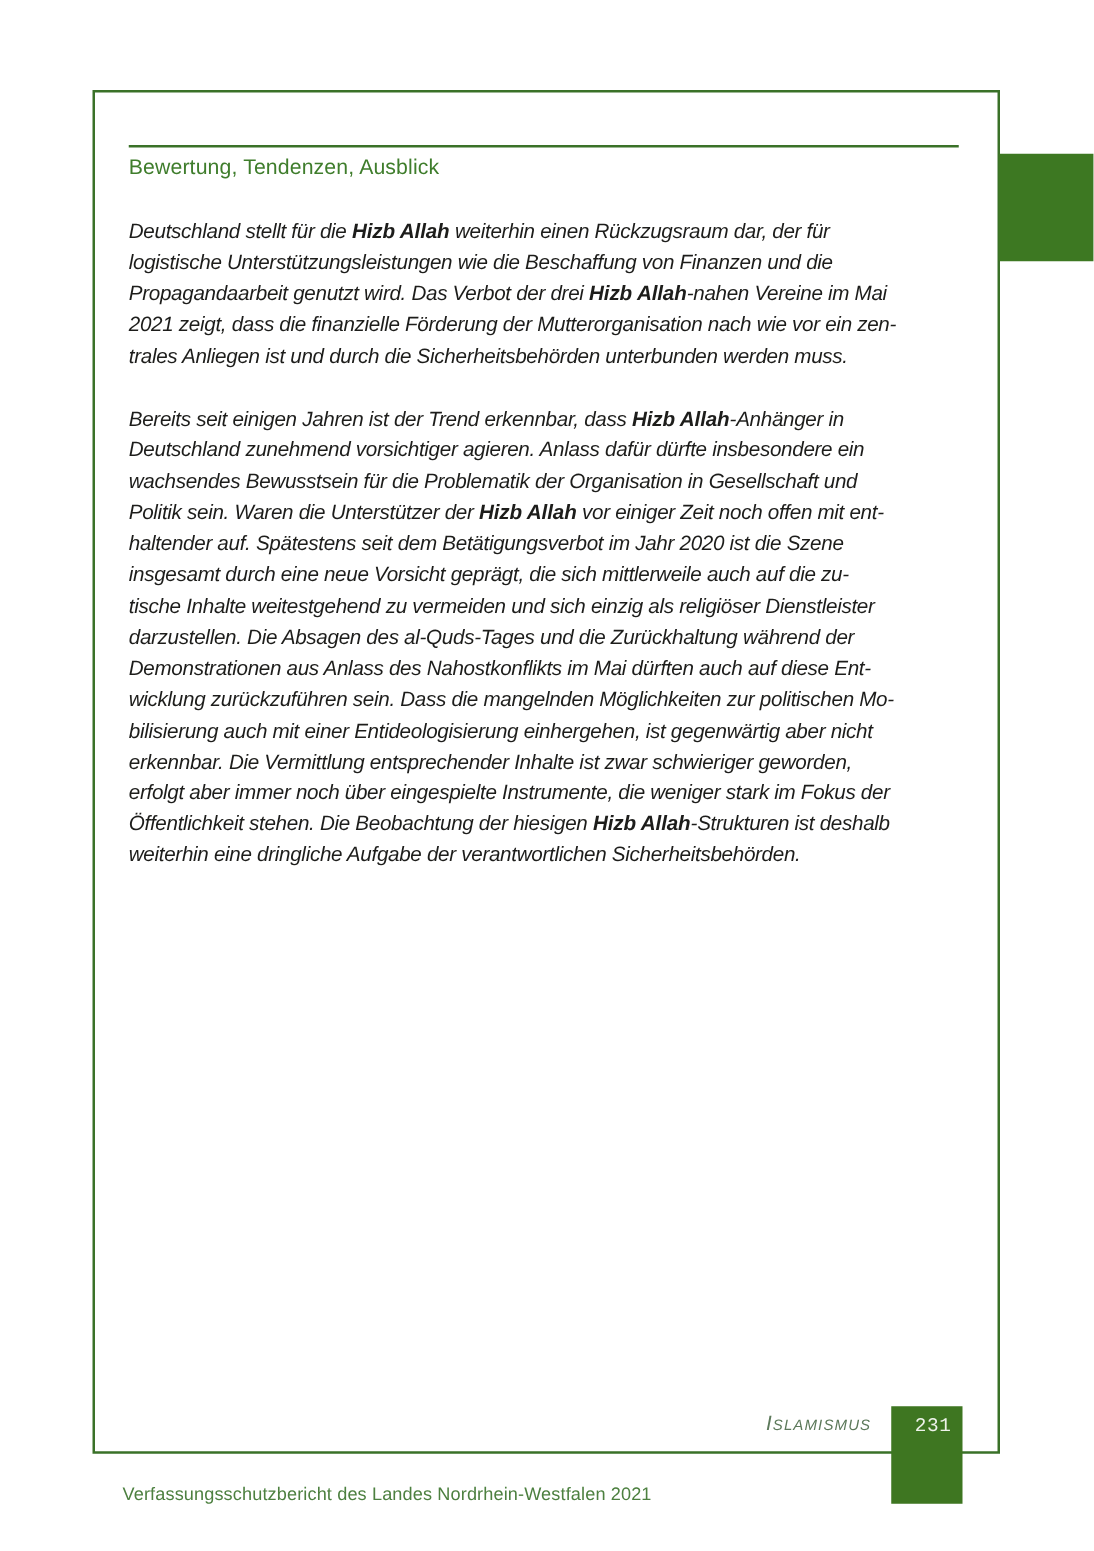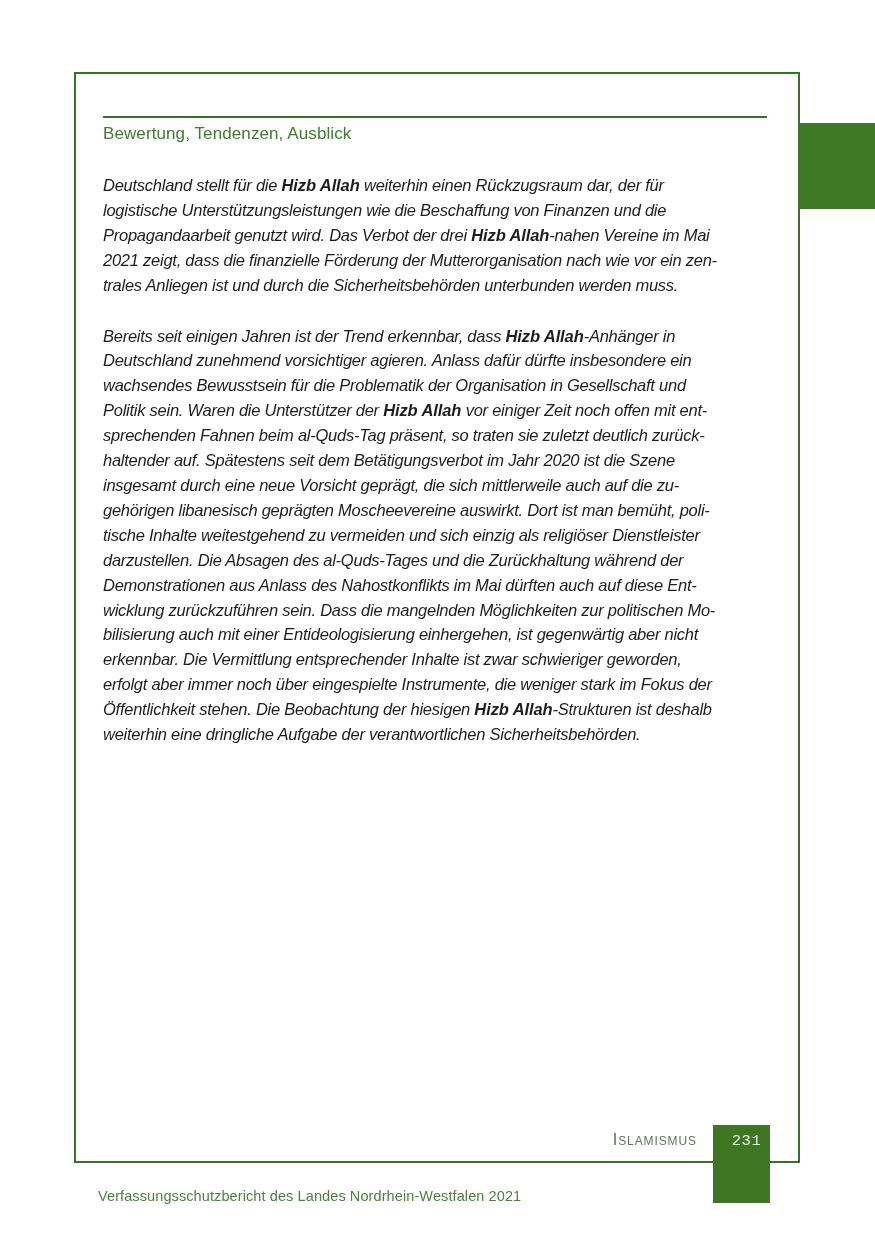--- a/index.html
+++ b/index.html
@@ -68,20 +68,21 @@
   .chapter-label {
     position: absolute;
     left: 420px;
     top: 1130px;
     width: 277px;
     text-align: right;
     font-variant: small-caps;
     font-size: 16.5px;
     color: #5c795a;
     letter-spacing: 0.9px;
+    font-style: italic;
   }
   .pagenum-box {
     position: absolute;
     left: 713px;
     top: 1125px;
     width: 57px;
     height: 78px;
     background: #3e7621;
     z-index: 3;
     text-align: center;
@@ -125,24 +126,22 @@
         <div class="text-line"><span>logistische Unterstützungsleistungen wie die Beschaffung von Finanzen und die</span></div>
         <div class="text-line"><span>Propagandaarbeit genutzt wird. Das Verbot der drei </span><b>Hizb Allah</b><span>-nahen Vereine im Mai</span></div>
         <div class="text-line"><span>2021 zeigt, dass die finanzielle Förderung der Mutterorganisation nach wie vor ein zen-</span></div>
         <div class="text-line"><span>trales Anliegen ist und durch die Sicherheitsbehörden unterbunden werden muss.</span></div>
       </div>
       <div class="paragraph">
         <div class="text-line"><span>Bereits seit einigen Jahren ist der Trend erkennbar, dass </span><b>Hizb Allah</b><span>-Anhänger in</span></div>
         <div class="text-line"><span>Deutschland zunehmend vorsichtiger agieren. Anlass dafür dürfte insbesondere ein</span></div>
         <div class="text-line"><span>wachsendes Bewusstsein für die Problematik der Organisation in Gesellschaft und</span></div>
         <div class="text-line"><span>Politik sein. Waren die Unterstützer der </span><b>Hizb Allah</b><span> vor einiger Zeit noch offen mit ent-</span></div>
-        <div class="text-line"><span>sprechenden Fahnen beim al-Quds-Tag präsent, so traten sie zuletzt deutlich zurück-</span></div>
         <div class="text-line"><span>haltender auf. Spätestens seit dem Betätigungsverbot im Jahr 2020 ist die Szene</span></div>
         <div class="text-line"><span>insgesamt durch eine neue Vorsicht geprägt, die sich mittlerweile auch auf die zu-</span></div>
-        <div class="text-line"><span>gehörigen libanesisch geprägten Moscheevereine auswirkt. Dort ist man bemüht, poli-</span></div>
         <div class="text-line"><span>tische Inhalte weitestgehend zu vermeiden und sich einzig als religiöser Dienstleister</span></div>
         <div class="text-line"><span>darzustellen. Die Absagen des al-Quds-Tages und die Zurückhaltung während der</span></div>
         <div class="text-line"><span>Demonstrationen aus Anlass des Nahostkonflikts im Mai dürften auch auf diese Ent-</span></div>
         <div class="text-line"><span>wicklung zurückzuführen sein. Dass die mangelnden Möglichkeiten zur politischen Mo-</span></div>
         <div class="text-line"><span>bilisierung auch mit einer Entideologisierung einhergehen, ist gegenwärtig aber nicht</span></div>
         <div class="text-line"><span>erkennbar. Die Vermittlung entsprechender Inhalte ist zwar schwieriger geworden,</span></div>
         <div class="text-line"><span>erfolgt aber immer noch über eingespielte Instrumente, die weniger stark im Fokus der</span></div>
         <div class="text-line"><span>Öffentlichkeit stehen. Die Beobachtung der hiesigen </span><b>Hizb Allah</b><span>-Strukturen ist deshalb</span></div>
         <div class="text-line"><span>weiterhin eine dringliche Aufgabe der verantwortlichen Sicherheitsbehörden.</span></div>
       </div>

